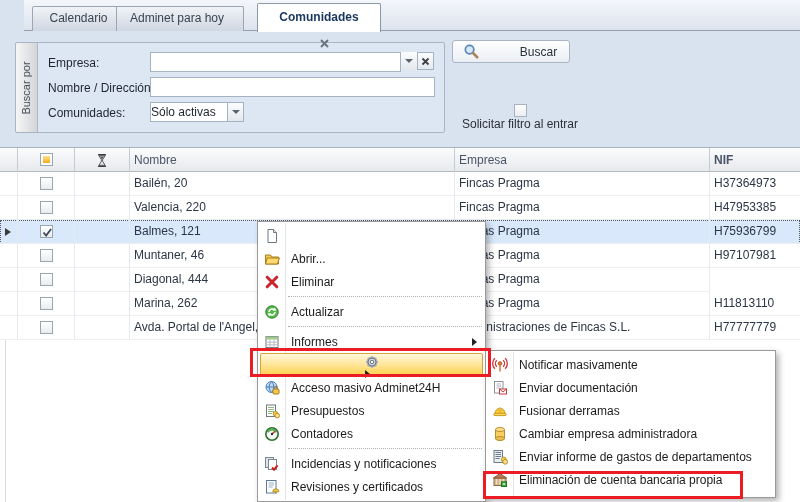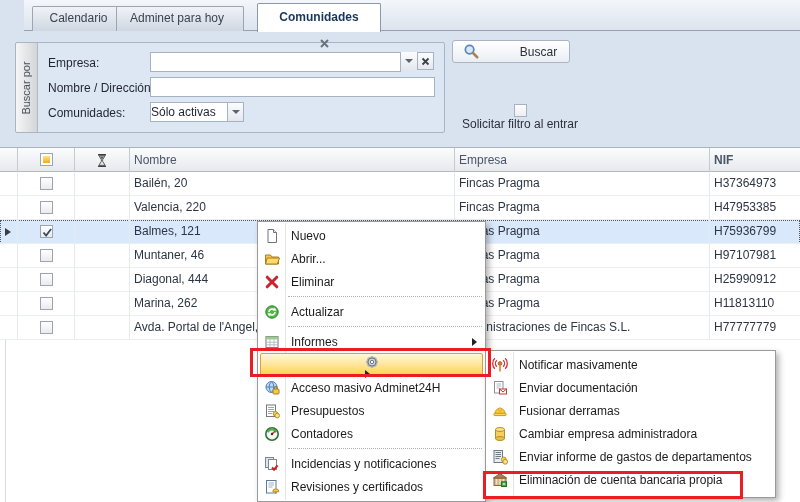--- a/index.html
+++ b/index.html
@@ -224,21 +224,20 @@
       <div class="gcell c-nif">H97107981</div>
     </div>
     <div class="grow" style="top:121px;">
       <div class="gcell c-ind"></div>
       <div class="gcell c-chk">
           <div class="rowchk"></div>
         </div>
       <div class="gcell c-ico"></div>
       <div class="gcell c-nom">Diagonal, 444</div>
       <div class="gcell c-emp">Fincas Pragma</div>
-      <div class="gcell c-nif">H25990912</div>
     </div>
     <div class="grow" style="top:145px;">
       <div class="gcell c-ind"></div>
       <div class="gcell c-chk">
           <div class="rowchk"></div>
         </div>
       <div class="gcell c-ico"></div>
       <div class="gcell c-nom">Marina, 262</div>
       <div class="gcell c-emp">Fincas Pragma</div>
       <div class="gcell c-nif">H11813110</div>
@@ -256,21 +255,20 @@
   </div>
 
   <div class="menu main-menu">
     <div class="mi">
       <span class="ic">
         <svg width="16" height="16" viewBox="0 0 16 16">
             <path d="M4 1.5 h5.5 l3 3 v10 h-8.5 z" fill="#fff" stroke="#6e7680"></path>
             <path d="M9.5 1.5 v3 h3" fill="#e8e8e8" stroke="#6e7680"></path>
           </svg>
       </span>
-      <span class="lbl">Nuevo</span>
     </div>
     <div class="mi">
       <span class="ic">
         <svg width="16" height="16" viewBox="0 0 16 16">
             <path d="M1.5 4 h5 l1.5 2 h6.5 v7 h-13 z" fill="#f5c84c" stroke="#a87e1e"></path>
             <path d="M3.2 7 h12.3 l-2.2 6 h-11.8 z" fill="#ffd96b" stroke="#a87e1e"></path>
           </svg>
       </span>
       <span class="lbl">Abrir...</span>
     </div>

